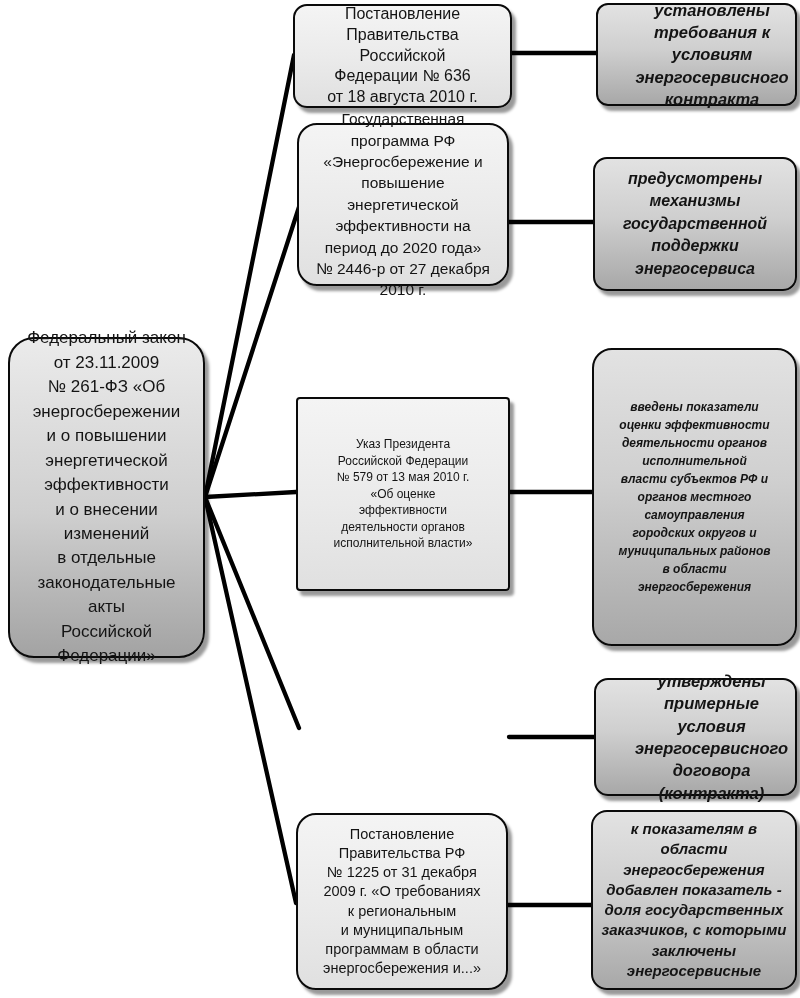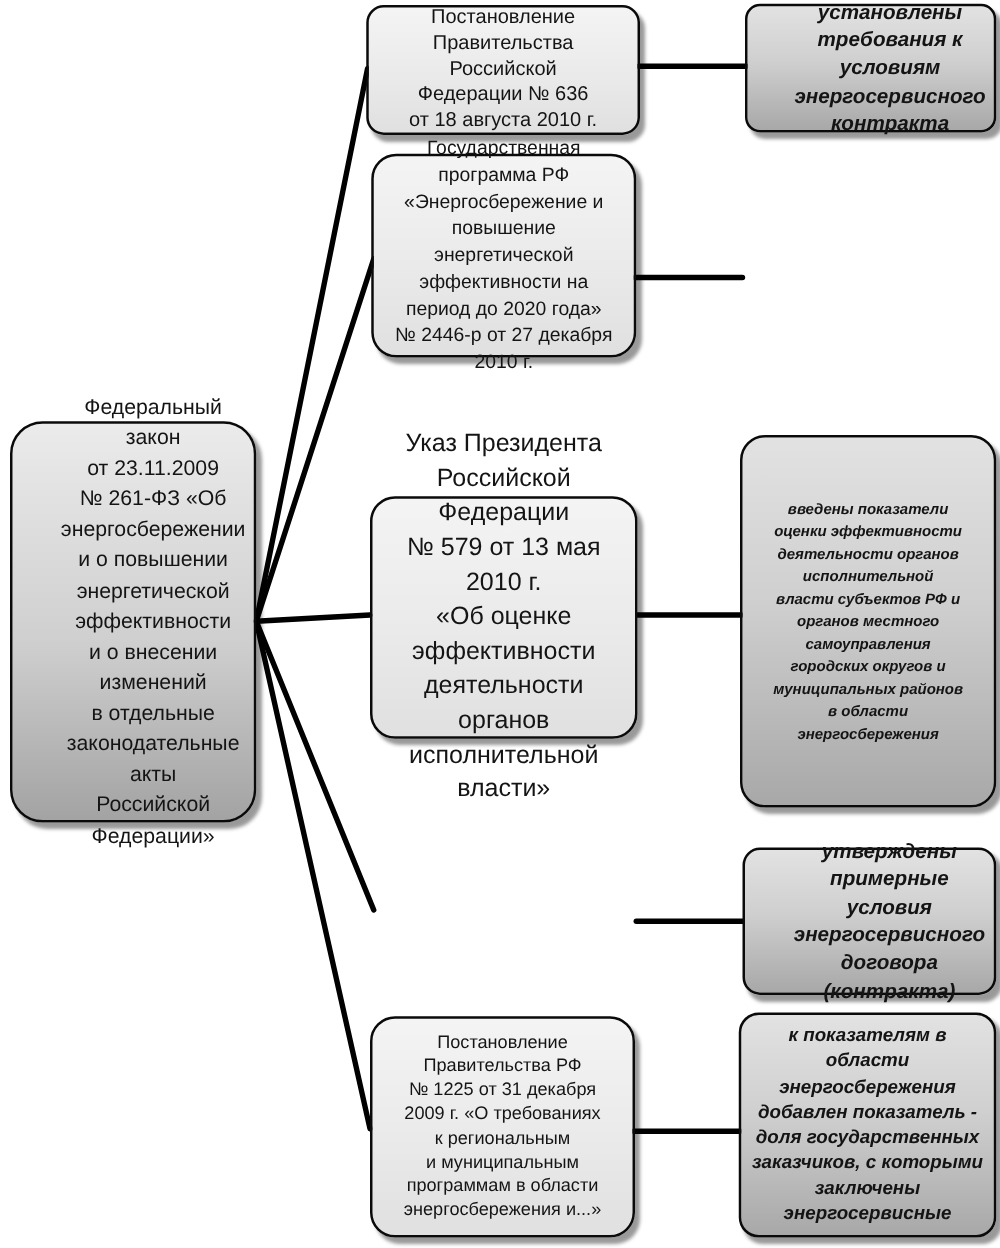--- a/index.html
+++ b/index.html
@@ -29,27 +29,27 @@
     background:linear-gradient(180deg,#f4f4f4 0%,#eaeaea 55%,#e0e0e0 100%);
   }
   .result{
     background:linear-gradient(180deg,#e2e2e2 0%,#cfcfcf 45%,#a8a8a8 100%);
     font-style:italic;
     font-weight:700;
   }
   .root{
     background:linear-gradient(180deg,#ebebeb 0%,#cfcfcf 55%,#a3a3a3 100%);
     border-radius:26px;
-    font-size:17px;line-height:1.44;padding-left:40px;
+    font-size:17px;line-height:1.44;
   }
   
   #root-box{left:8px;top:337px;width:197px;height:321px;}
   #law1{left:293px;top:4px;width:219px;height:104px;border-radius:14px;font-size:16px;line-height:1.3;}
   #law2{left:297px;top:123px;width:212px;height:163px;border-radius:20px;font-size:15.5px;line-height:1.38;}
-  #law3{left:296px;top:397px;width:214px;height:194px;border-radius:20px;font-size:20px;line-height:1.38;}
+  #law3{left:296px;top:397px;width:214px;height:194px;border-radius:4px;font-size:12px;line-height:1.38;}
   #law4{left:298px;top:667px;width:212px;height:134px;border-radius:16px;font-size:16px;line-height:1.35;}
   #law5{left:296px;top:813px;width:212px;height:177px;border-radius:20px;font-size:14.5px;line-height:1.32;}
   #res1{left:596px;top:3px;width:201px;height:103px;border-radius:12px;font-size:16.5px;line-height:1.35;padding-left:39px;}
   #res2{left:593px;top:157px;width:204px;height:134px;border-radius:14px;font-size:16px;line-height:1.4;}
   #res3{left:592px;top:348px;width:205px;height:298px;border-radius:20px;font-size:12px;line-height:1.5;}
   #res4{left:594px;top:678px;width:203px;height:118px;border-radius:14px;font-size:16.5px;line-height:1.35;padding-left:40px;}
   #res5{left:591px;top:810px;width:206px;height:180px;border-radius:16px;font-size:15px;line-height:1.35;}
 </style>
 </head>
 <body>
@@ -118,20 +118,25 @@
 к региональным
 и муниципальным
 программам в области
 энергосбережения и...»</div>
 
   <div class="box result" id="res1">установлены
 требования к условиям
 энергосервисного
 контракта</div>
 
+  <div class="box result" id="res2">предусмотрены
+механизмы
+государственной
+поддержки
+энергосервиса</div>
 
   <div class="box result" id="res3">введены показатели
 оценки эффективности
 деятельности органов
 исполнительной
 власти субъектов РФ и
 органов местного
 самоуправления
 городских округов и
 муниципальных районов

